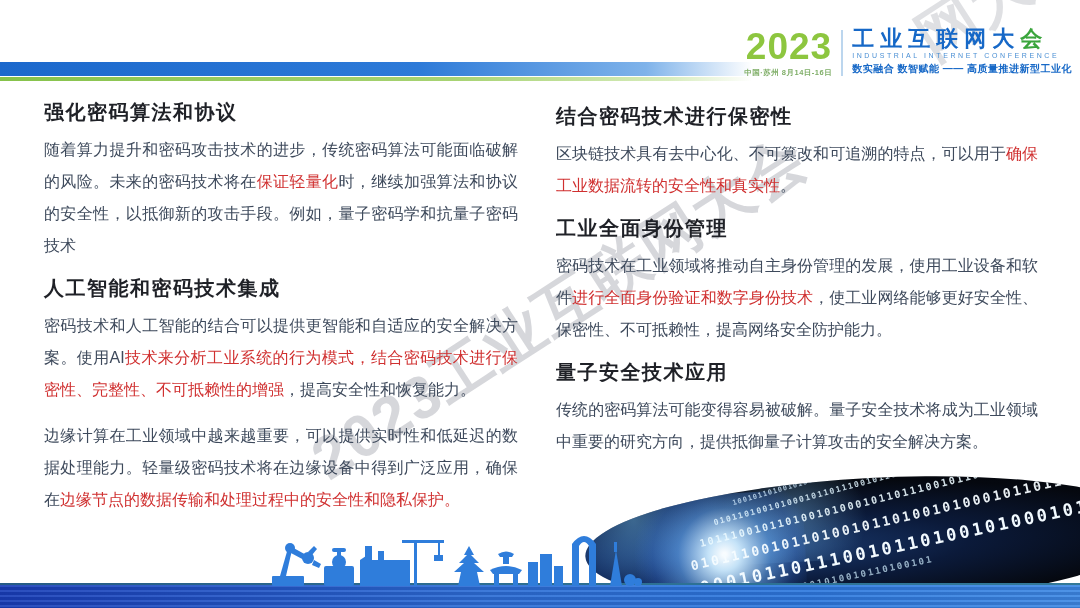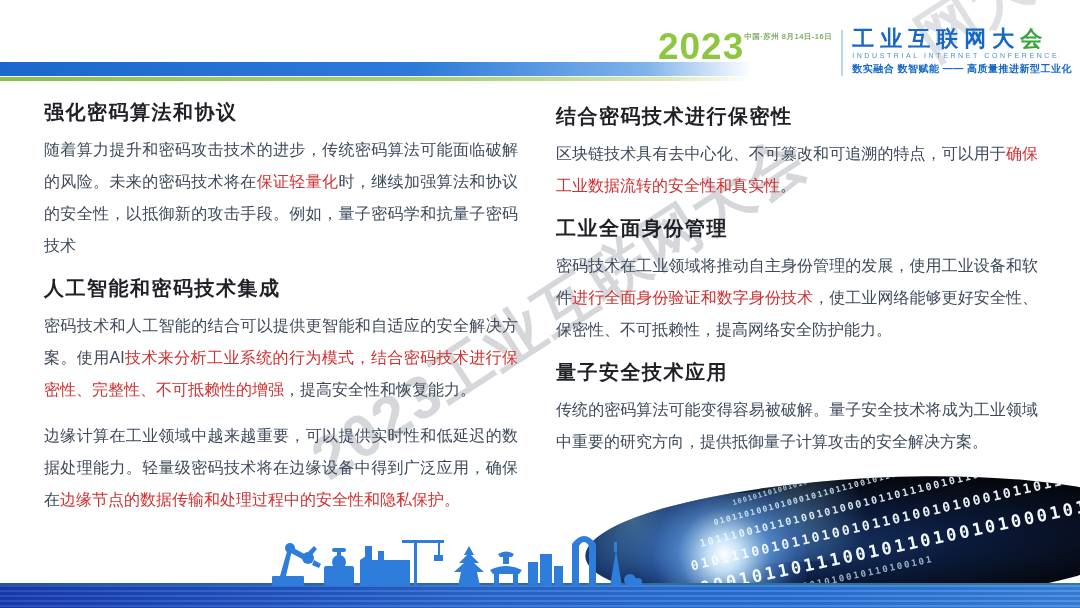--- a/index.html
+++ b/index.html
@@ -7,21 +7,21 @@
     position:relative;width:1080px;height:608px;margin:0 auto;
     background:#ffffff;overflow:hidden;
     font-family:"Liberation Sans","DejaVu Sans",sans-serif;
   }
   
   .top-lines{position:absolute;left:0;top:62px;width:760px;z-index:2;}
   .line-blue{height:14px;background:linear-gradient(90deg,#1b68cc 0%,#2d7ad8 55%,#7fb3ea 85%,rgba(255,255,255,0) 99%);}
   .line-green{height:4px;margin-top:1px;background:linear-gradient(90deg,#86c24a 0%,#a8d373 60%,#d7ecbc 88%,rgba(255,255,255,0) 99%);}
   
   .logo{position:absolute;top:27px;right:8px;display:flex;align-items:flex-start;gap:9px;z-index:3;}
-  .logo-year-wrap{display:flex;flex-direction:row;align-items:flex-start;padding-top:2px;}
+  .logo-year-wrap{display:flex;flex-direction:column;align-items:flex-end;padding-top:2px;}
   .logo-year{font-size:37px;line-height:36px;font-weight:bold;color:#8dc63f;letter-spacing:1px;}
   .logo-dates{font-size:7.5px;color:#7fae67;margin-top:3px;white-space:nowrap;letter-spacing:.5px;font-weight:bold;}
   .logo-divider{width:2px;height:46px;background:#bcd6ee;margin-top:3px;}
   .logo-right{display:flex;flex-direction:column;}
   .logo-title{font-size:22px;line-height:24px;font-weight:bold;color:#1668c7;letter-spacing:6px;white-space:nowrap;}
   .logo-title .green{color:#3aa53c;}
   .logo-title-en{font-size:7px;color:#4a8fd4;letter-spacing:2.6px;margin-top:1px;white-space:nowrap;}
   .logo-tagline{font-size:10px;font-weight:bold;color:#1668c7;margin-top:3px;letter-spacing:.5px;white-space:nowrap;}
   
   .watermark{

